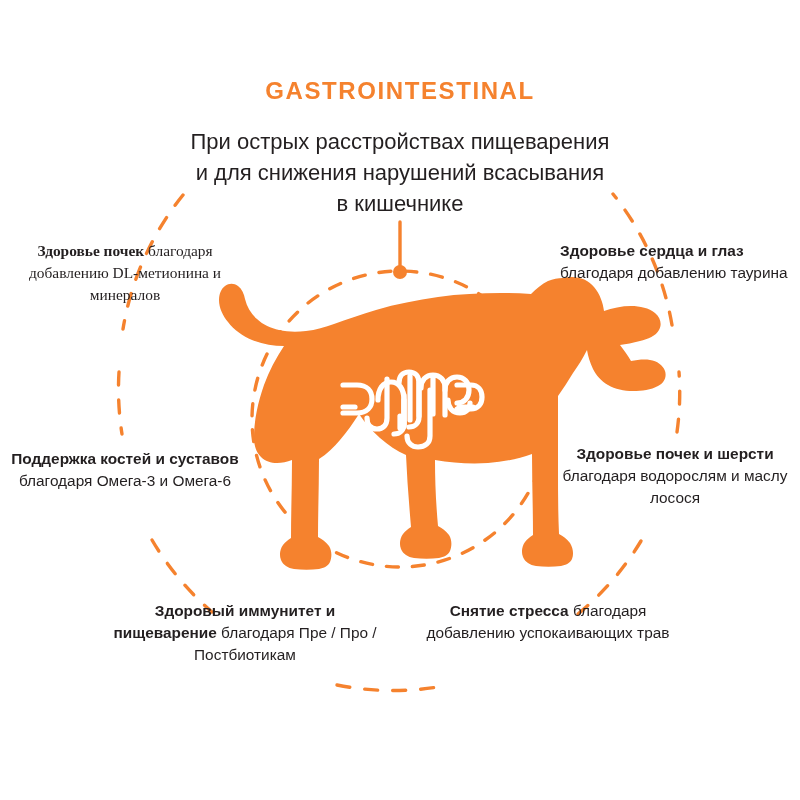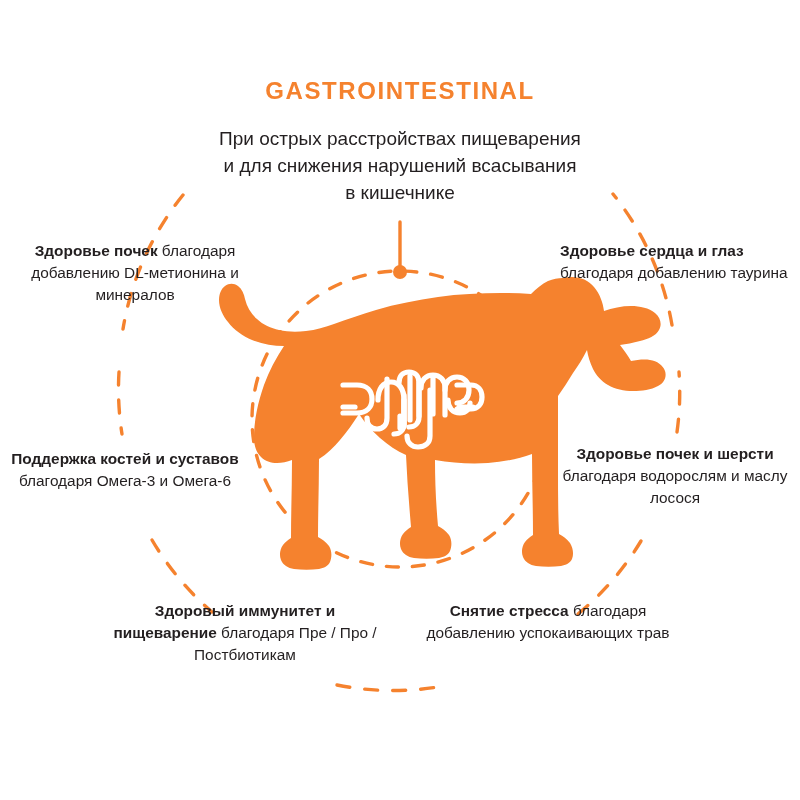--- a/index.html
+++ b/index.html
@@ -30,21 +30,21 @@
     letter-spacing: 1.6px;
     color: #f5822e;
     line-height: 1.05;
   }
   #subtitle {
     position: absolute;
     left: 160px;
     top: 126px;
     width: 480px;
     text-align: center;
-    font-size: 19px;
+    font-size: 22px;
     line-height: 1.42;
     color: #231f20;
   }
 
   
   #art {
     position: absolute;
     left: 0;
     top: 0;
     width: 800px;
@@ -52,21 +52,21 @@
   }
 
   
   .label {
     position: absolute;
     font-size: 15.4px;
     line-height: 1.42;
     color: #231f20;
   }
   .label .hd { font-weight: bold; }
-  .l-kidney   { left: 16px;   top: 240px; width: 238px; text-align: center; }
+  .l-kidney   { left: 6px;   top: 240px; width: 238px; text-align: center; font-family: Liberation Serif, serif; }
   .l-heart    { left: 560px; top: 240px; width: 238px; text-align: left; }
   .l-bones    { left: 6px;   top: 448px; width: 238px; text-align: center; }
   .l-skin     { left: 552px; top: 443px; width: 246px; text-align: center; }
   .l-immune   { left: 112px; top: 600px; width: 266px; text-align: center; }
   .l-stress   { left: 420px; top: 600px; width: 256px; text-align: center; }
 </style>
 </head>
 <body>
 
 <div id="canvas">

